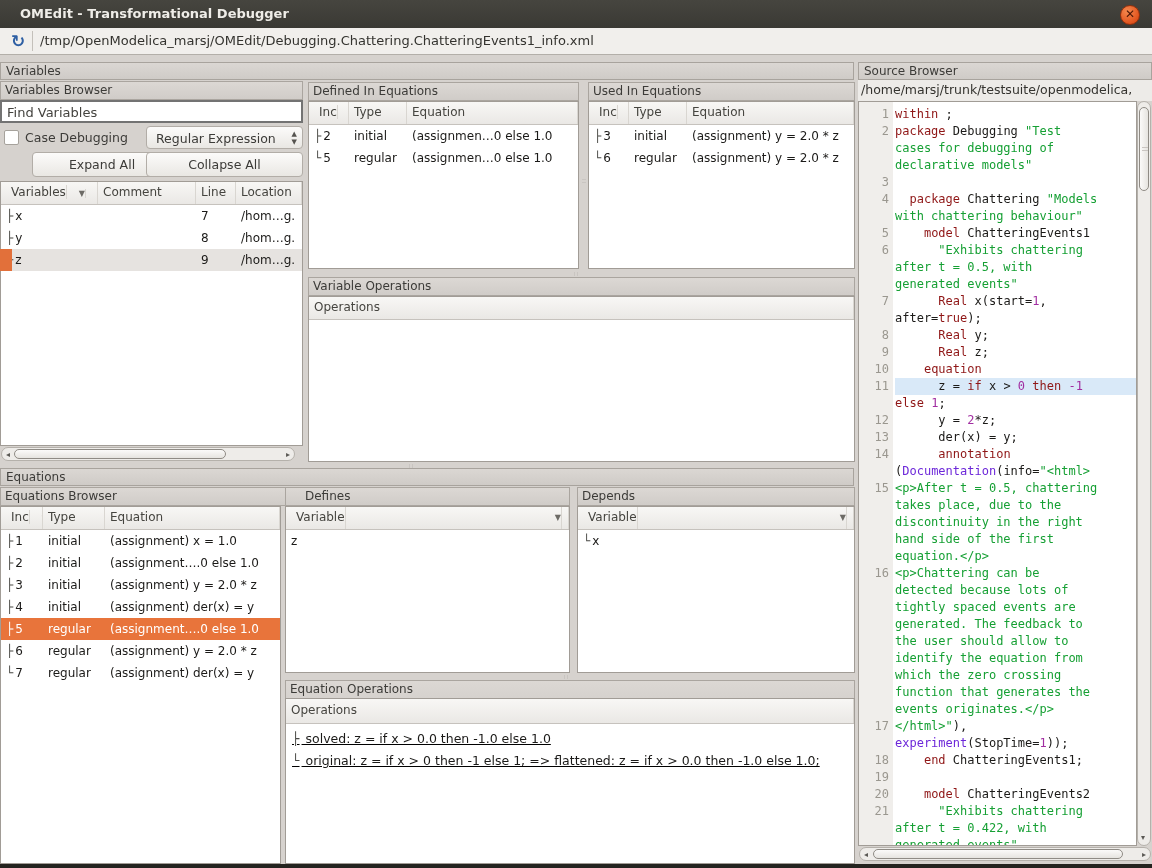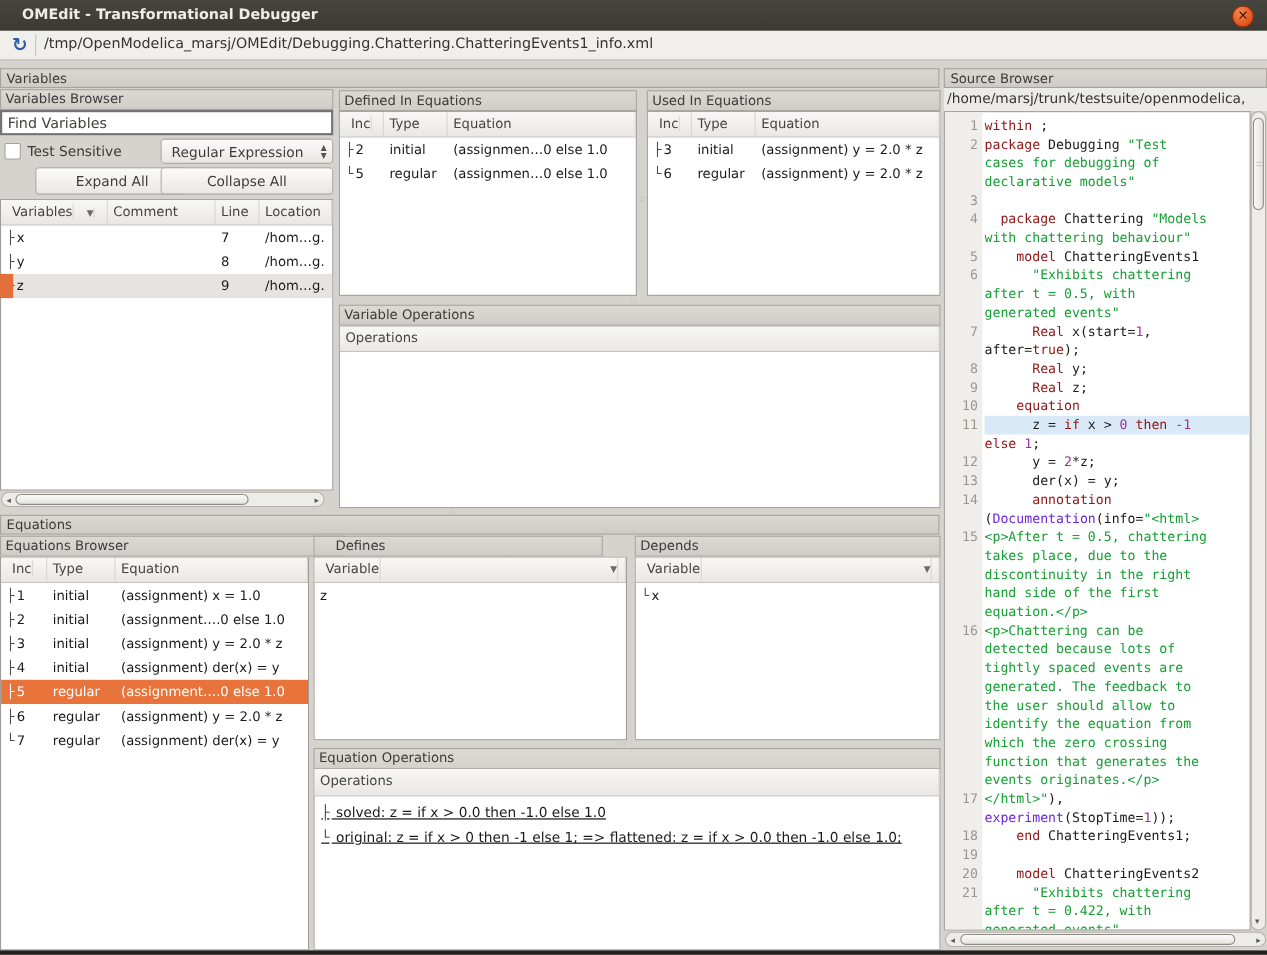--- a/index.html
+++ b/index.html
@@ -91,21 +91,21 @@
   <div class="tbicon">↻</div>
   <div class="tbsep"></div>
   <span class="tbpath">/tmp/OpenModelica_marsj/OMEdit/Debugging.Chattering.ChatteringEvents1_info.xml</span>
 </div>
 
 <div class="abs docktitle" style="left:0;top:62px;width:854px;height:18px;">Variables</div>
 
 <div class="abs grouptitle" style="left:0;top:81px;width:303px;height:19px;">Variables Browser</div>
 <div class="abs findinput" style="left:0;top:100px;width:303px;height:23px;">Find Variables</div>
 <div class="abs checkbox" style="left:4px;top:130px;width:15px;height:15px;"></div>
-<div class="abs label" style="left:25px;top:125px;line-height:25px;">Test Sensitive</div>
+<div class="abs label" style="left:25px;top:125px;line-height:25px;">Case Debugging</div>
 <div class="abs combo" style="left:146px;top:126px;width:157px;height:23px;">
   <span class="ctext">Regular Expression</span>
   <span class="spinner">▲<br>▼</span>
 </div>
 <div class="abs btn" style="left:1px;top:152px;width:140px;height:25px;line-height:24px;margin-left:31px;">Expand All</div>
 <div class="abs btn" style="left:146px;top:152px;width:157px;height:25px;line-height:24px;">Collapse All</div>
 
 <div class="abs whitebox" style="left:0;top:181px;width:303px;height:265px;">
   <div class="theader vgrid">
     <span><span>Variables</span><span class="sorticon">▼</span></span>
@@ -247,21 +247,21 @@
         <span>(assignment) y = 2.0 * z</span>
       </div>
       <div class="trow egrid">
         <span><span class="tree">└</span>7</span>
         <span>regular</span>
         <span>(assignment) der(x) = y</span>
       </div>
     </div>
 </div>
 
-<div class="abs grouptitle" style="left:285px;top:487px;width:263px;height:19px;padding-left:19px;">Defines</div>
+<div class="abs grouptitle" style="left:285px;top:487px;width:285px;height:19px;padding-left:19px;">Defines</div>
 <div class="abs whitebox" style="left:285px;top:506px;width:285px;height:167px;">
   <div class="theader" style="grid-template-columns:1fr;">
     <span style="display:flex;justify-content:space-between;padding-right:6px;">
       <span>Variable</span>
         <span class="sorticon">▼</span>
     </span>
   </div>
   <div id="defines-rows">
       <div class="trow" style="grid-template-columns:1fr;">
         <span>z</span>

